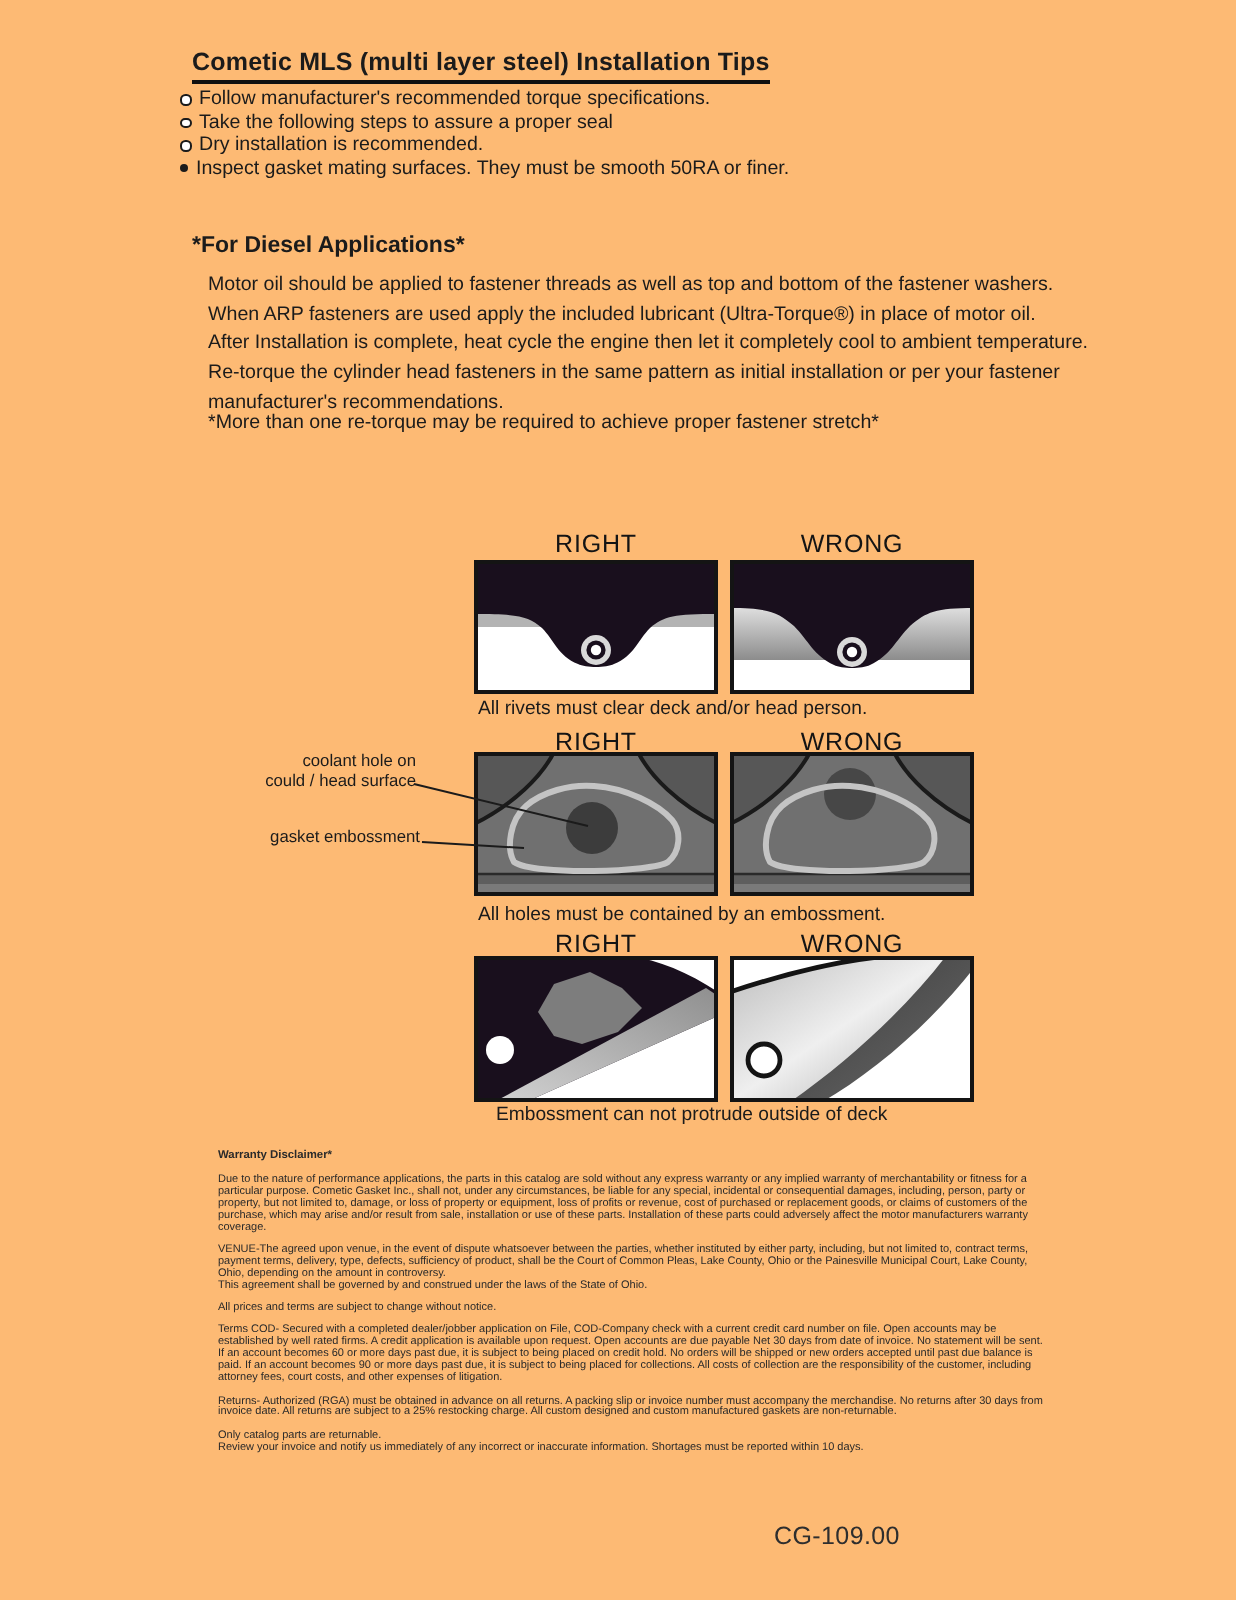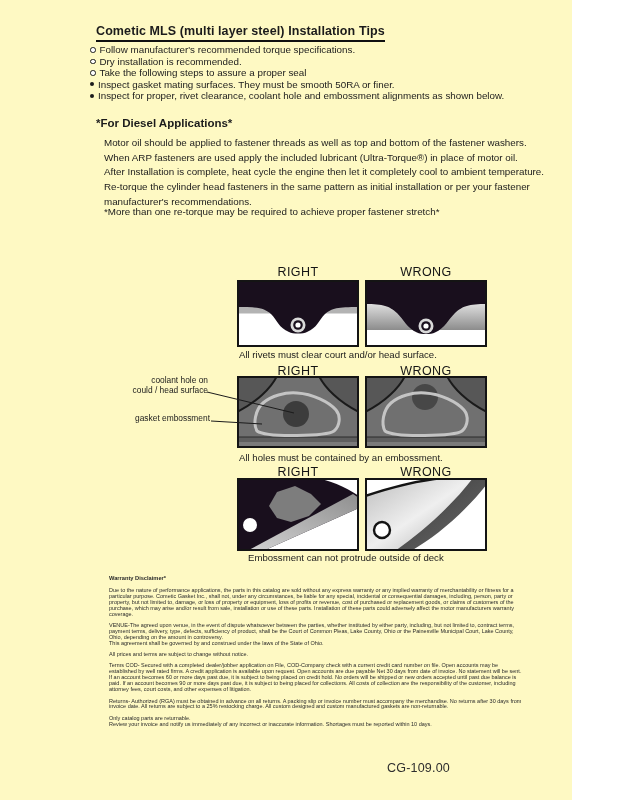--- a/index.html
+++ b/index.html
@@ -1,23 +1,22 @@
 <!DOCTYPE html>
 <html><head>
 <meta charset="utf-8">
 <style>
   html,body{margin:0;padding:0;background:#ffffff;}
   #page{
     position:relative;
-    width:524px;height:800px;
-    background:#fef9c3;
+    width:618px;height:800px;
+    background:#fdba74;
     font-family:"Liberation Sans", sans-serif;
     color:#1b1b1b;
     overflow:hidden;
-    padding-left:48px;
   }
   .abs{position:absolute;}
   
   #title{
     left:96px;top:24px;
     font-size:12.5px;font-weight:bold;
     border-bottom:2px solid #101010;
     padding-bottom:2px;
     letter-spacing:.1px;
     display:inline-block;
@@ -67,33 +66,29 @@
 
   <div id="title" class="abs">Cometic MLS (multi layer steel) Installation Tips</div>
 
   <div id="bullets" class="abs">
     <div class="brow">
       <span class="odot"></span>
       <span>Follow manufacturer's recommended torque specifications.</span>
     </div>
     <div class="brow">
       <span class="odot"></span>
-      <span>Dry installation is recommended.</span>
+      <span>Take the following steps to assure a proper seal</span>
     </div>
     <div class="brow">
       <span class="odot"></span>
-      <span>Take the following steps to assure a proper seal</span>
+      <span>Dry installation is recommended.</span>
     </div>
     <div class="brow indent">
       <span class="fdot"></span>
       <span>Inspect gasket mating surfaces.  They must be smooth 50RA or finer.</span>
-    </div>
-    <div class="brow indent">
-      <span class="fdot"></span>
-      <span>Inspect for proper, rivet clearance, coolant hole and embossment alignments as shown below.</span>
     </div>
   </div>
 
   <div id="diesel-heading" class="abs">*For Diesel Applications*</div>
   <div id="diesel-p1" class="abs bodypara">Motor oil should be applied to fastener threads as well as top and bottom of the fastener washers. When ARP fasteners are used apply the included lubricant (Ultra-Torque®) in place of motor oil.</div>
   <div id="diesel-note" class="abs bodypara">*More than one re-torque may be required to achieve proper fastener stretch*</div>
   <div id="diesel-p2" class="abs bodypara">After Installation is complete, heat cycle the engine then let it completely cool to ambient temperature. Re-torque the cylinder head fasteners in the same pattern as initial installation or per your fastener manufacturer's recommendations.</div>
 
   <div id="diagrams" class="abs">
 
@@ -120,21 +115,21 @@
       <rect x="0" y="0" width="122" height="67" fill="#ffffff"></rect>
       <rect x="0" y="24" width="122" height="26" fill="url(#g1)"></rect>
       <rect x="0" y="50" width="122" height="17" fill="#ffffff"></rect>
       <path d="M0,0 H122 V24 C103,24 98,26 90,33 C83,40 80,48 70,52.5 C66,54.5 56,54.5 52,52.5 C42,48 39,40 32,33 C24,26 19,24 0,24 Z" fill="#190f1d"></path>
       <circle cx="61" cy="46" r="7.5" fill="#d9d9d9"></circle>
       <circle cx="61" cy="46" r="4.8" fill="#190f1d"></circle>
       <circle cx="61" cy="46" r="2.6" fill="#ffffff"></circle>
       <rect x="1" y="1" width="120" height="65" fill="none" stroke="#141414" stroke-width="2"></rect>
     </svg>
 
-    <div class="dcap" style="left:239px;top:86px;">All rivets must clear court and/or head surface.</div>
+    <div class="dcap" style="left:239px;top:86px;">All rivets must clear deck and/or head person.</div>
 
     <div class="dlabel" style="left:237px;top:101px;">RIGHT</div>
     <div class="dlabel" style="left:365px;top:101px;">WRONG</div>
 
     <div class="sidelabel" style="left:90px;top:113px;width:118px;">
       <div>coolant hole on</div>
       <div>could / head surface</div>
     </div>
     <div class="sidelabel" style="left:90px;top:151px;width:120px;">gasket embossment</div>
 

